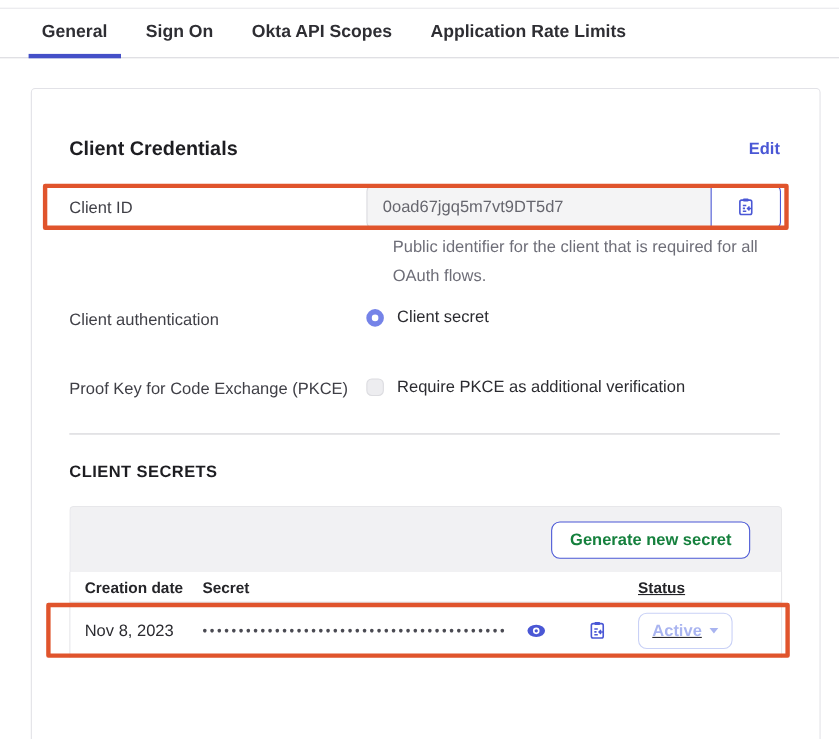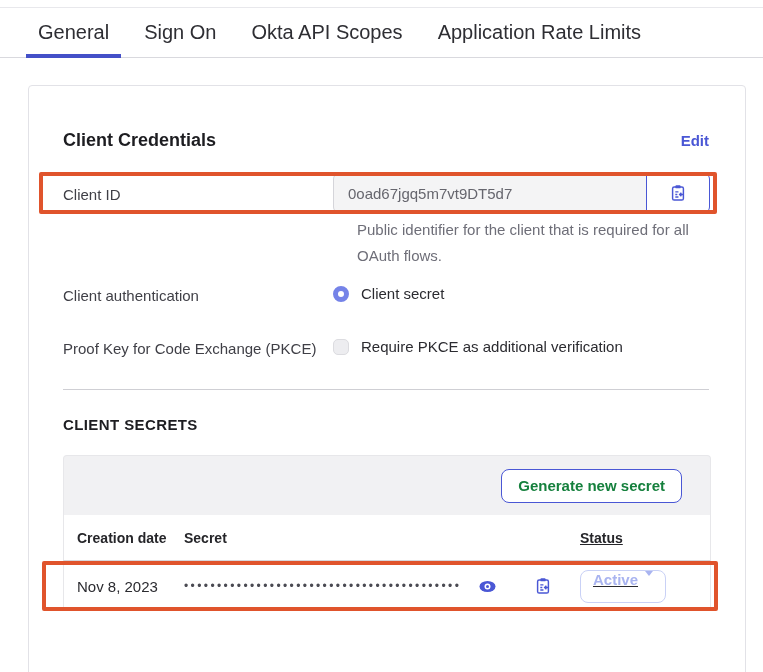--- a/index.html
+++ b/index.html
@@ -2,21 +2,21 @@
 <html><head>
 <meta charset="utf-8">
 <style>
   * { margin:0; padding:0; box-sizing:border-box; }
   html,body { width:763px; height:672px; overflow:hidden; background:#fff;
     font-family:"Liberation Sans", sans-serif; color:#2b2b30; }
 
   
   .topline { border-top:1px solid #e8e8ec; margin-top:7px; }
   .tabbar { display:flex; padding-left:26px; border-bottom:1px solid #d9d9de; }
-  .tab { padding:13px 12px 10px; margin-right:11px; font-size:20px; font-weight:400;
+  .tab { padding:13px 12px 10px; margin-right:11px; font-size:16px; font-weight:700;
     color:#2e2e33; border-bottom:4px solid transparent; margin-bottom:-1px; cursor:pointer; }
   .tab.active { border-bottom-color:#4450c8; }
 
   
   .card { margin:27px 17px 0 28px; width:718px; height:700px;
     border:1px solid #e2e2e7; border-radius:4px; background:#fff;
     padding:44px 36px 0 34px; }
 
   .card-head { display:flex; justify-content:space-between; align-items:center; }
   .card-title { font-size:18px; font-weight:700; color:#1d1d21; }
@@ -39,52 +39,52 @@
 
   .help-text { margin:8px 0 0 294px; width:356px; font-size:15px; line-height:26px; color:#6e6e78; }
 
   .auth-row { margin-top:16px; }
   .radio-list { display:flex; flex-direction:row; gap:7px; }
   .radio-item { display:flex; align-items:center; gap:12px; cursor:pointer; font-size:15px; color:#2b2b30; }
   .radio { width:16px; height:16px; border-radius:50%; flex:0 0 16px; }
   .radio.on { border:5px solid #7583e8; background:#fff; }
   .radio.off { border:1px solid #d2d2d8; background:#fafafb; }
 
-  .pkce-row { margin-top:34px; }
+  .pkce-row { margin-top:44px; }
   .check-item { display:flex; align-items:center; gap:12px; cursor:pointer; font-size:15px; color:#2b2b30; }
   .checkbox { width:16px; height:16px; border-radius:5px; background:#ededf0; border:1px solid #dcdce0; }
 
   .divider { border:none; border-top:1px solid #cfcfd4; margin-top:32px; }
 
   .secrets-title { margin-top:26px; font-size:15px; font-weight:700; letter-spacing:.4px; color:#1d1d21; }
 
   
   .secrets-wrap { margin-top:22px; width:648px; }
   .toolbar { height:60px; background:#f1f1f3; border:1px solid #e7e7ea; border-bottom:none;
     border-radius:4px 4px 0 0; display:flex; align-items:center; justify-content:flex-end; padding-right:28px; }
   .gen-btn { height:34px; padding:0 16px; background:#fff; border:1px solid #4a57d5; border-radius:8px;
     color:#15803d; font-size:15px; font-weight:700; cursor:pointer;
     font-family:"Liberation Sans", sans-serif; }
 
-  .thead { display:flex; align-items:center; height:46px; background:#fff;
+  .thead { display:flex; align-items:center; height:28px; background:#fff;
     border-left:1px solid #e7e7ea; border-right:1px solid #e7e7ea; border-bottom:1px solid #d7d7dc; }
   .th { font-size:14px; font-weight:700; color:#252529; }
   .col-date { width:120px; flex:0 0 120px; padding-left:13px; }
   .col-secret { flex:1 1 auto; }
   .col-status { width:130px; flex:0 0 130px;text-decoration:underline; }
 
   .trow { position:relative; display:flex; align-items:center; height:50px; background:#fff;
     border-left:1px solid #e7e7ea; border-right:1px solid #e7e7ea; }
   .hl-box.box2 { left:-22px; right:-8px; top:0; bottom:0; }
   .cell-date { font-size:15px; color:#2b2b30; }
   .secret-cell { display:flex; align-items:center; gap:16px; }
   .dots { font-size:12px; letter-spacing:2.4px; color:#4a4a52; white-space:nowrap; }
   .icon-btn { background:none; border:none; cursor:pointer; display:flex; align-items:center; padding:2px; }
   .status-btn { width:86px; height:33px; background:#fff; border:1px solid #c9d1f6; border-radius:8px;
-    color:#a9b4f0; font-size:15px; font-weight:700; display:flex; 
+    color:#a9b4f0; font-size:15px; font-weight:700; display:flex; align-items:center;
     justify-content:center; gap:7px; cursor:pointer; font-family:"Liberation Sans", sans-serif; }
   .caret { width:0; height:0; border-left:4px solid transparent; border-right:4px solid transparent;
     border-top:5px solid #a9b4f0; }
 </style>
 </head>
 <body>
 
 <div class="topline"></div>
 
 <nav class="tabbar">

